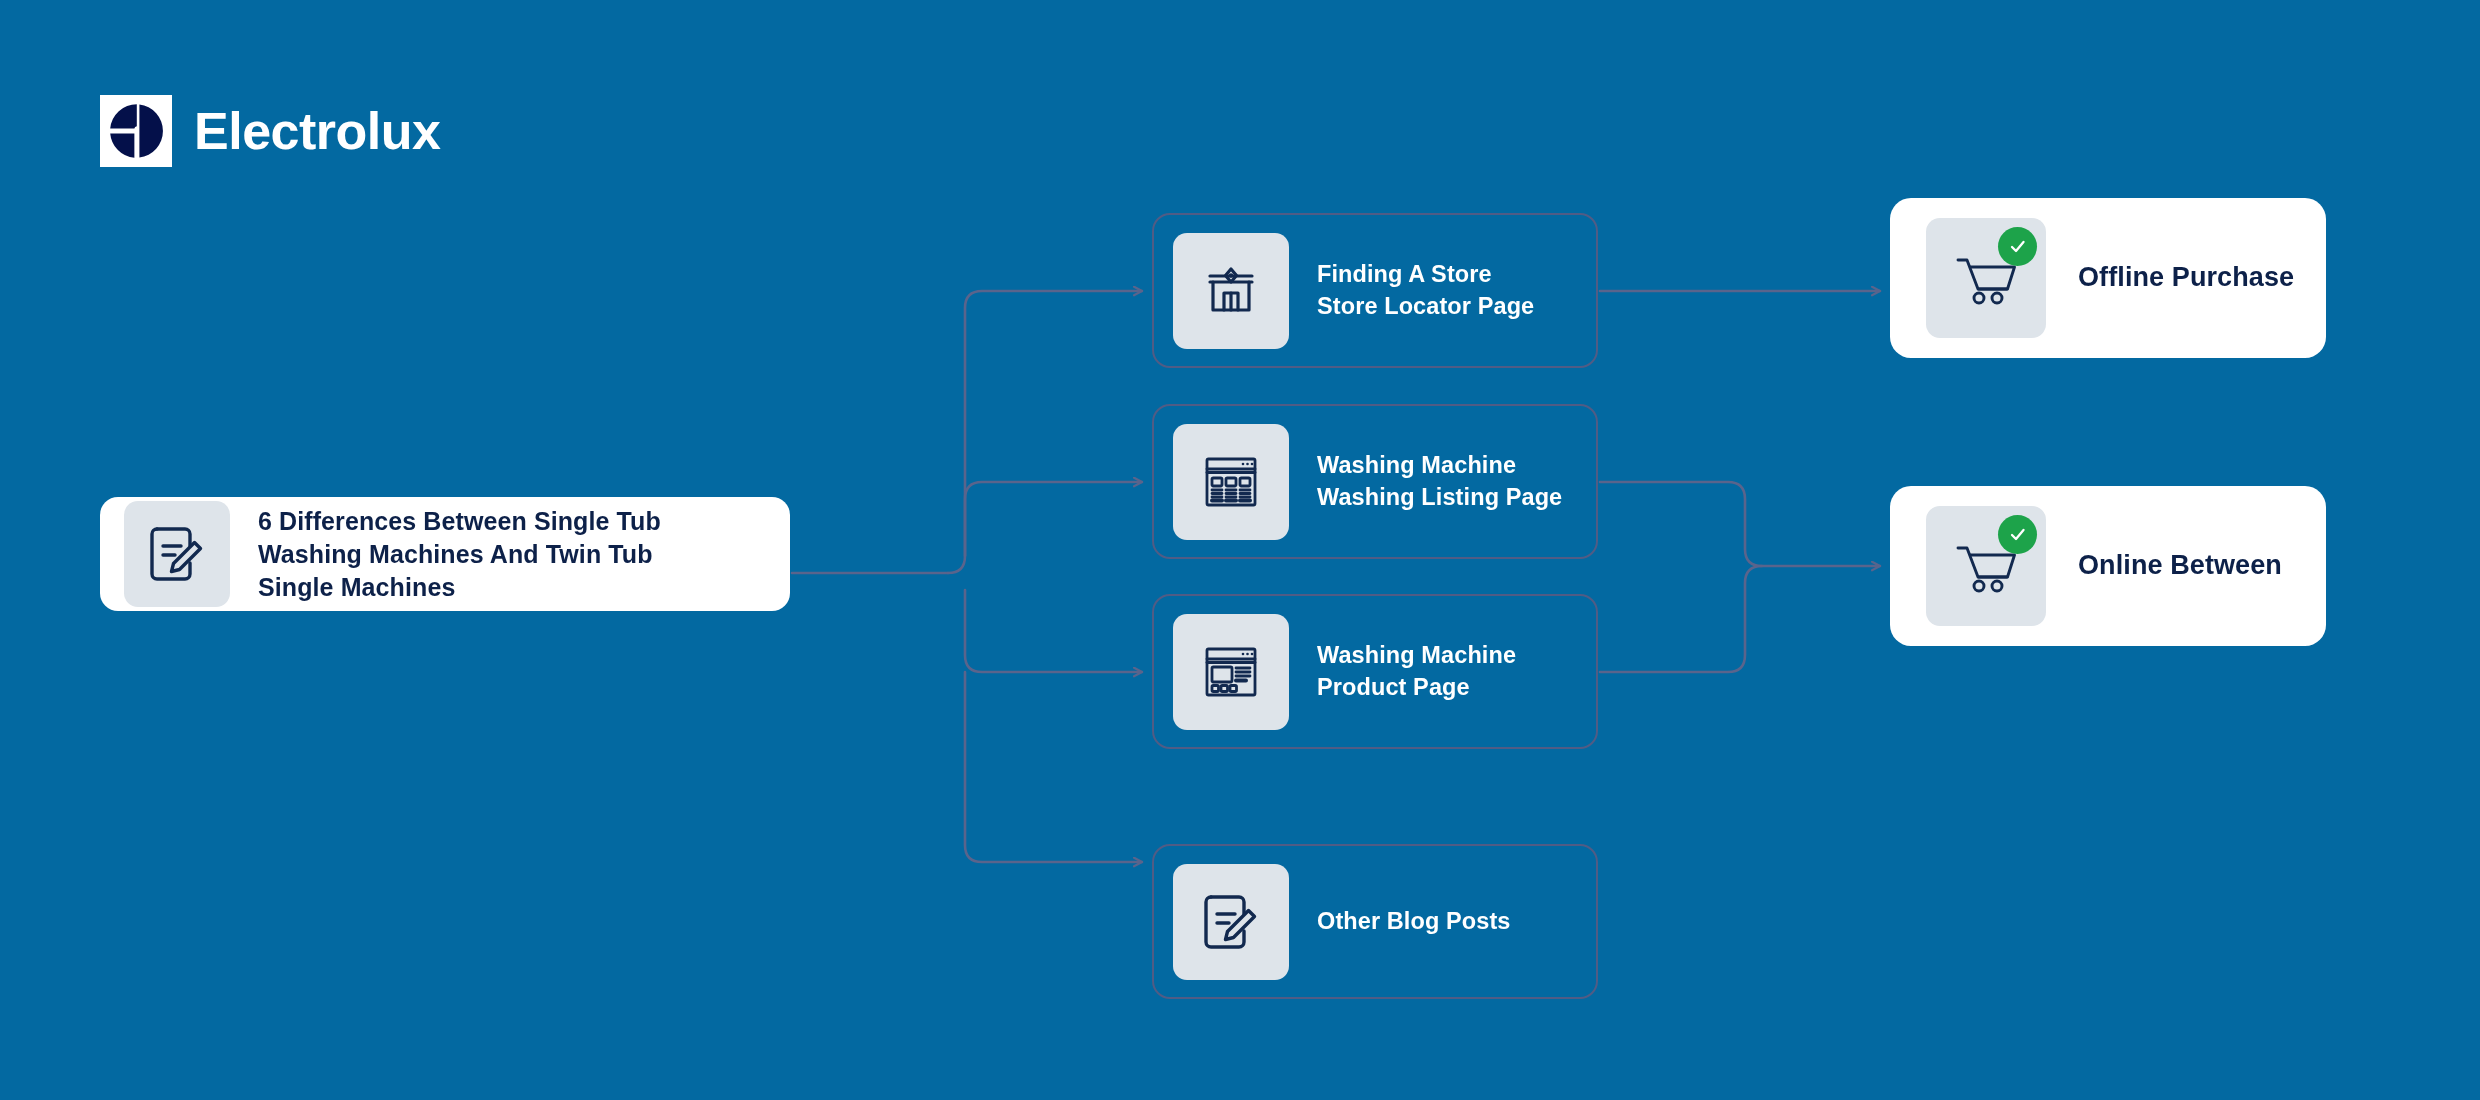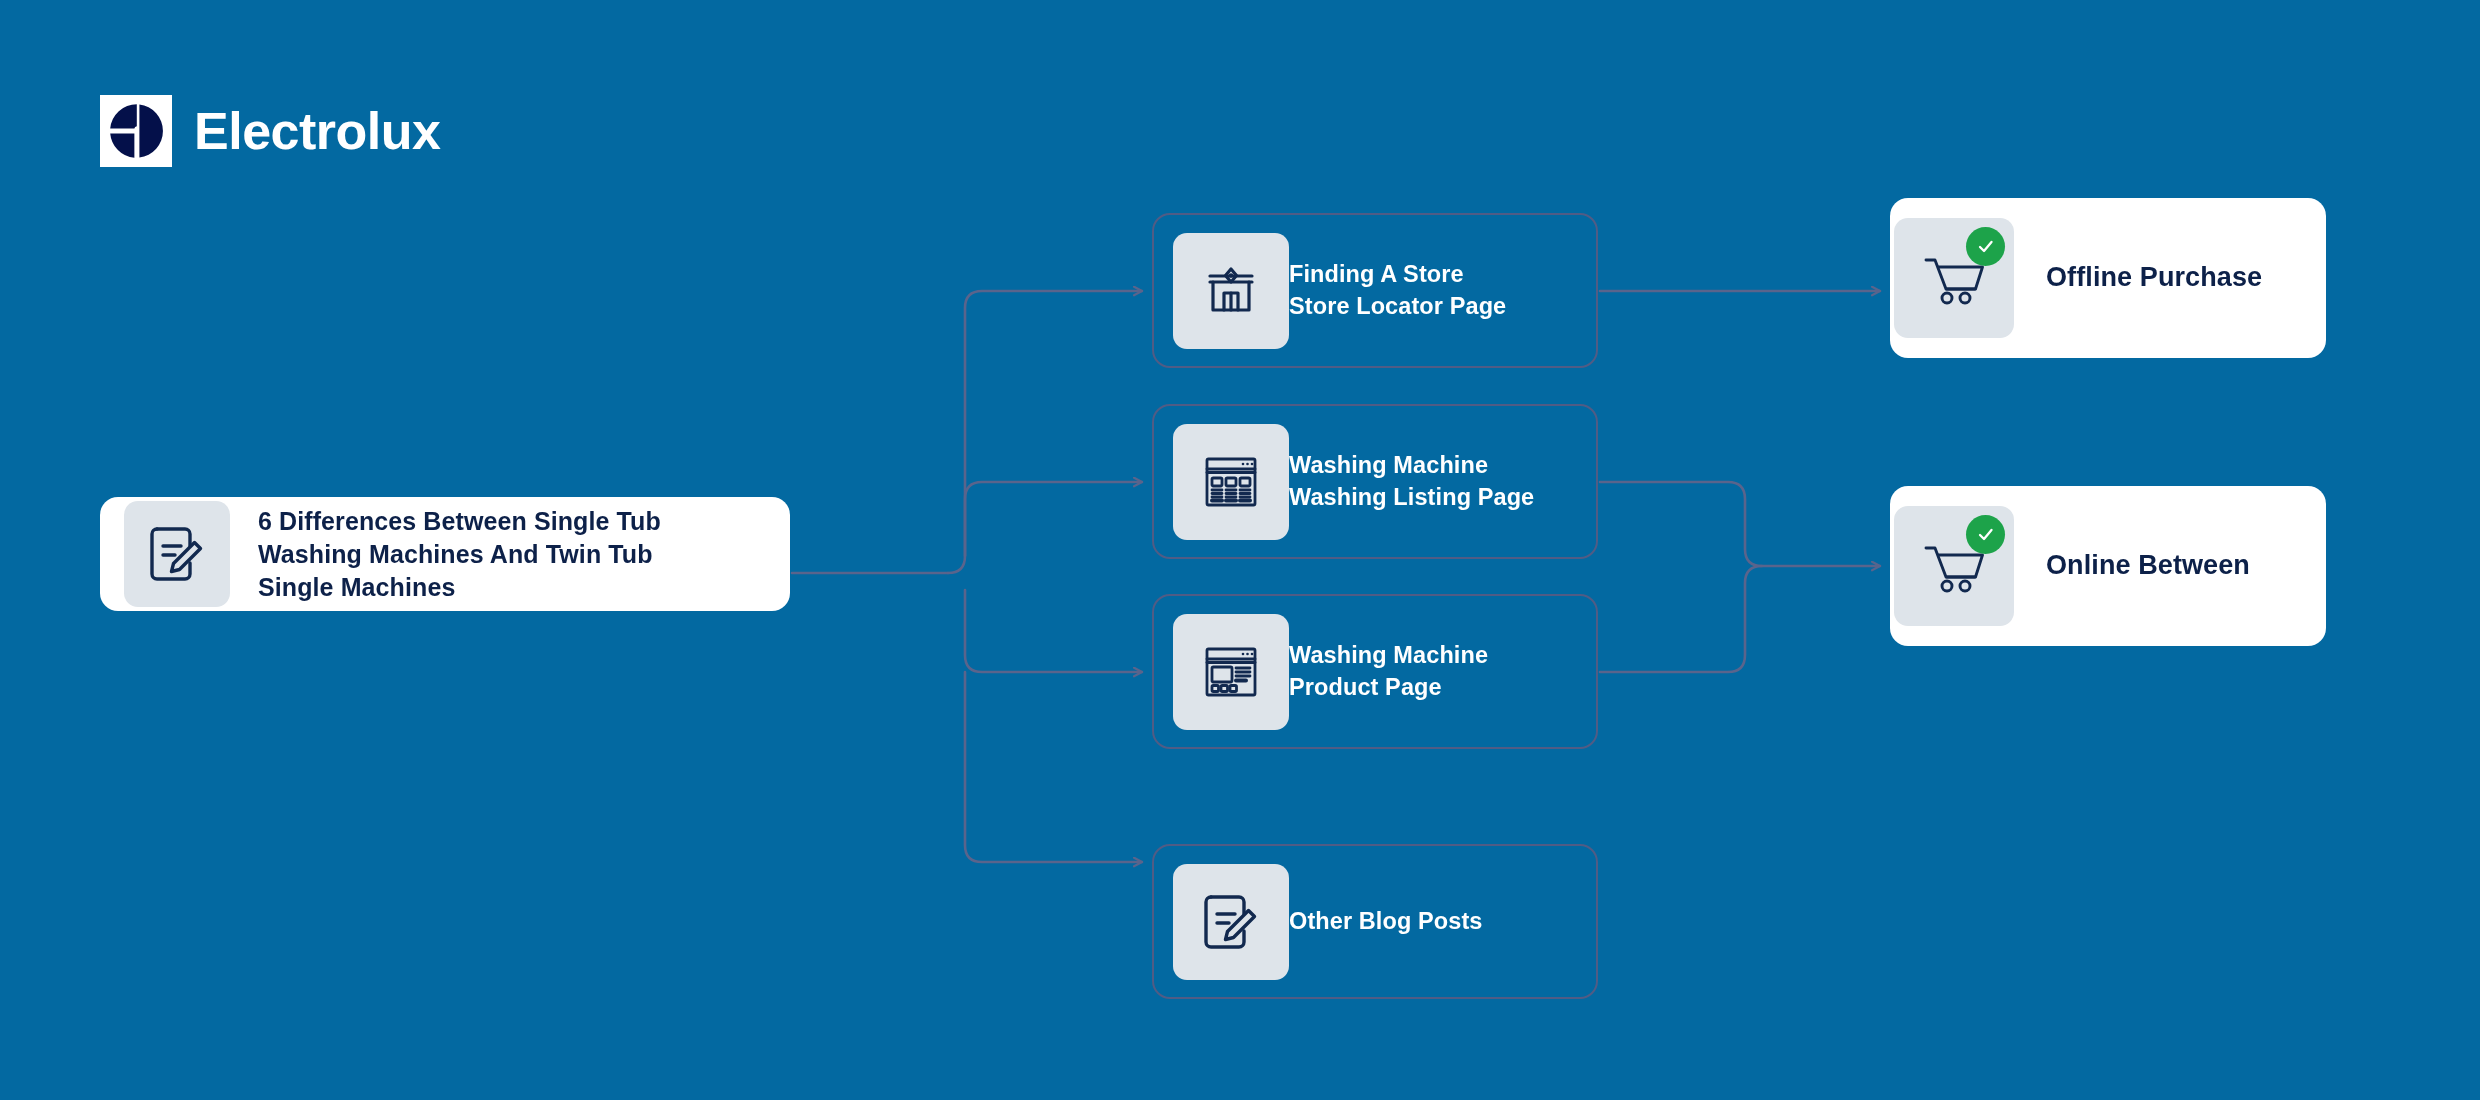--- a/index.html
+++ b/index.html
@@ -43,29 +43,29 @@
   .label.light { color:#ffffff; }
 
   
   #node-source {
     left:100px; top:497px; width:690px; height:114px;
     padding-left:24px; gap:28px;
   }
   #node-source .tile { width:106px; height:106px; }
   #node-source .label { font-size:25px; }
 
-  .mid { left:1152px; width:446px; height:155px; padding-left:19px; }
+  .mid { left:1152px; width:446px; height:155px; padding-left:19px; gap:28px; }
   #node-store   { top:213px; }
   #node-plp     { top:404px; }
   #node-pdp     { top:594px; }
   #node-blog    { top:811px;margin-top:33px; }
   .mid .tile { width:116px; height:116px; }
   .mid .label { font-size:23.5px; }
 
-  .purchase { left:1890px; width:436px; height:160px; padding-left:4px; gap:32px; }
+  .purchase { left:1890px; width:436px; height:160px; padding-left:36px; gap:32px;border-radius:21px; }
   #node-offline { top:198px; }
   #node-online  { top:486px; }
   .purchase .tile { width:120px; height:120px; }
   .purchase .label { font-size:27px; font-weight:700; }
   .purchase .badge { width:39px; height:39px; right:9px; top:9px; }
 </style>
 </head>
 <body>
 
 <div id="stage">

